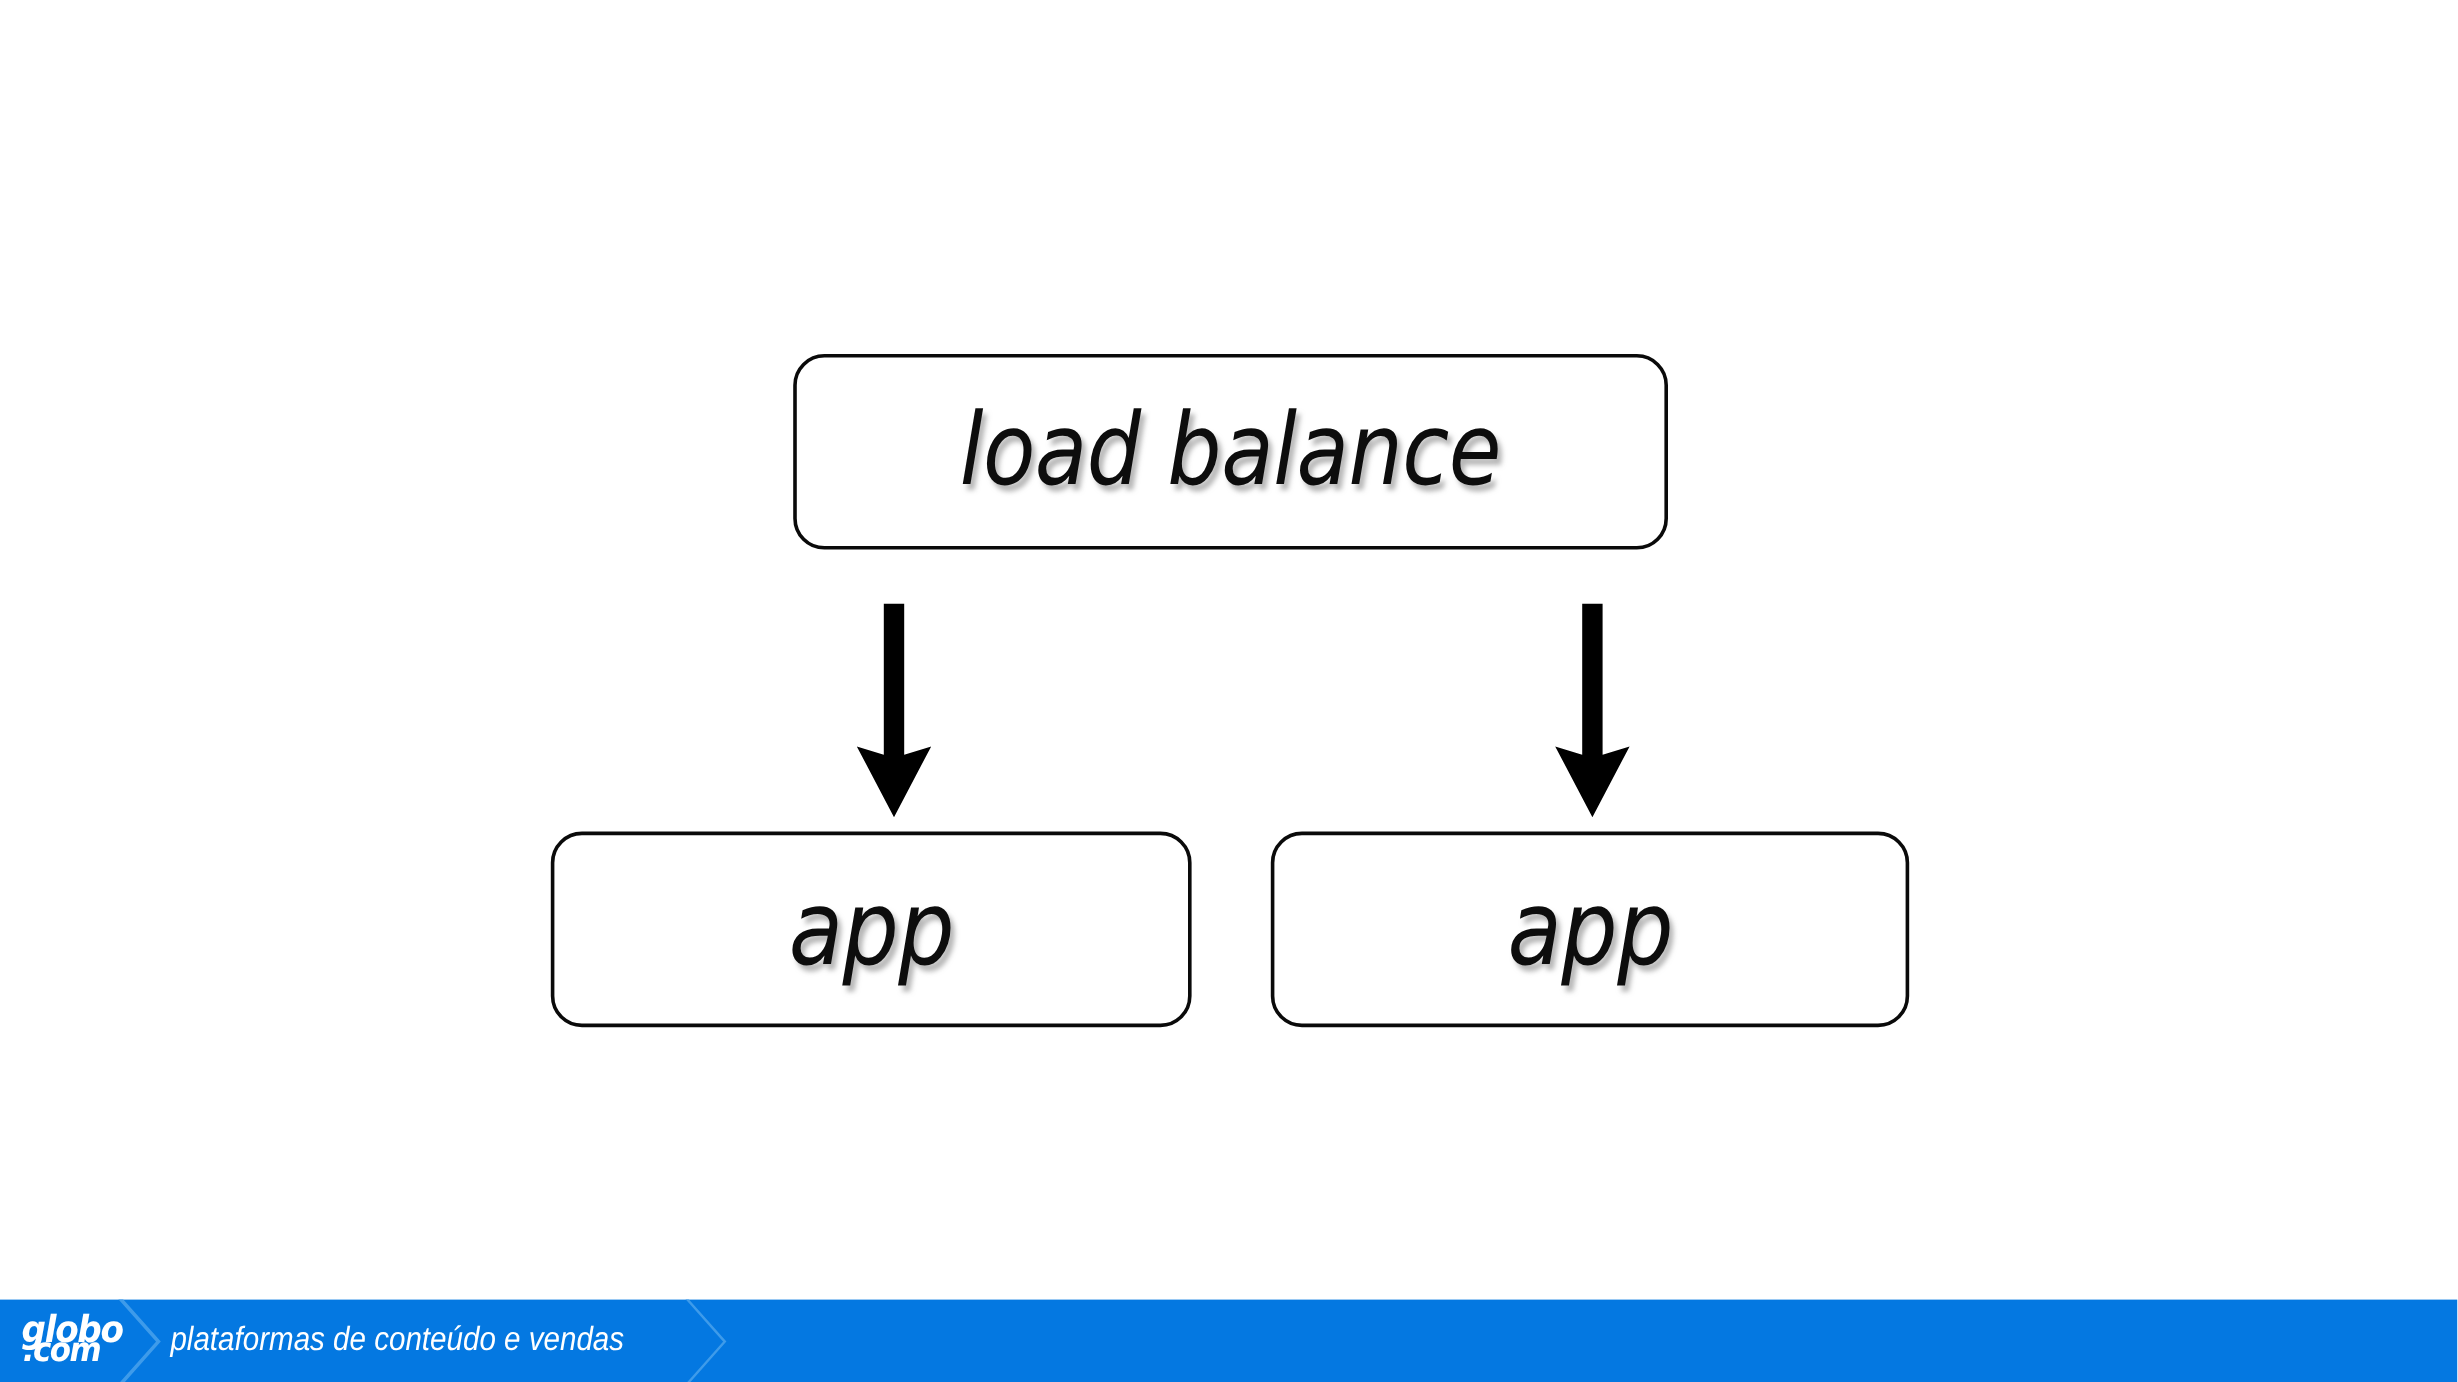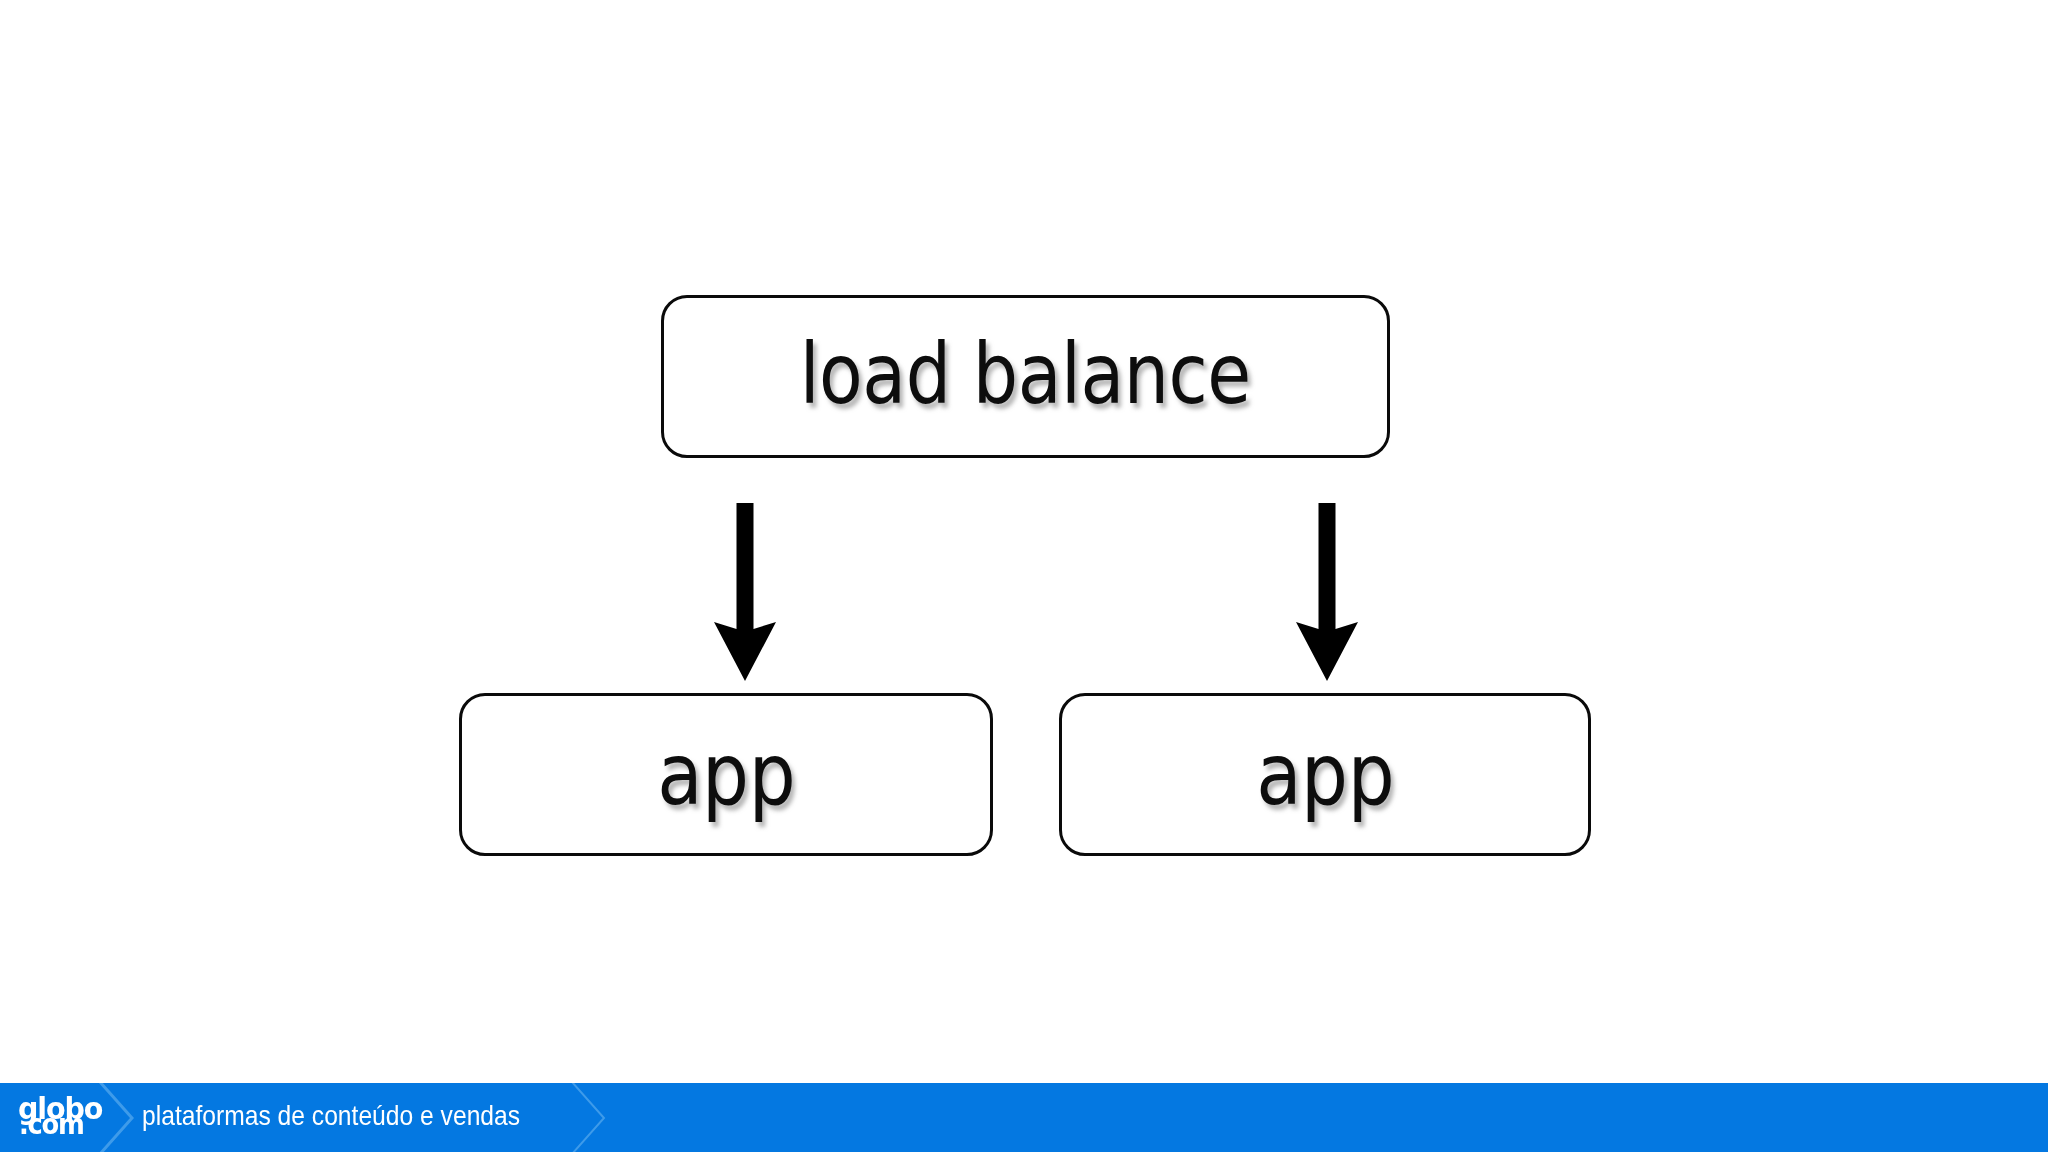--- a/index.html
+++ b/index.html
@@ -10,20 +10,21 @@
   }
   body {
     font-family: "Liberation Sans", sans-serif;
   }
   #slide {
     position: relative;
     width: 2048px;
     height: 1152px;
     background: #ffffff;
     overflow: hidden;
+    font-style: italic;
   }
 
   
   .diagram {
     position: absolute;
     left: 0; top: 0;
     width: 2048px;
     height: 1083px;
   }
 

